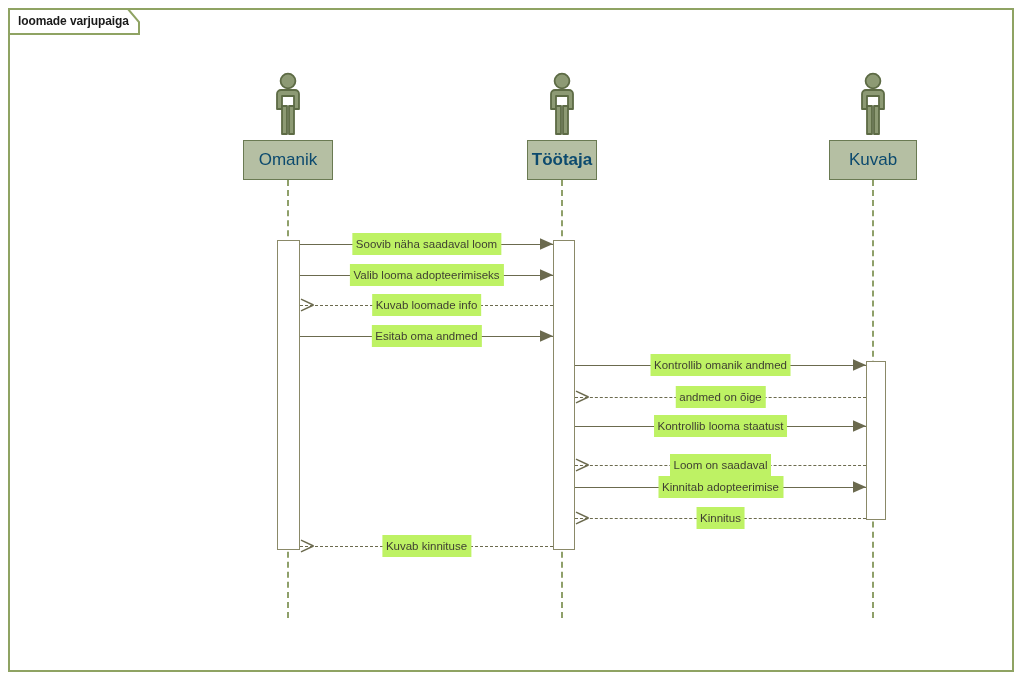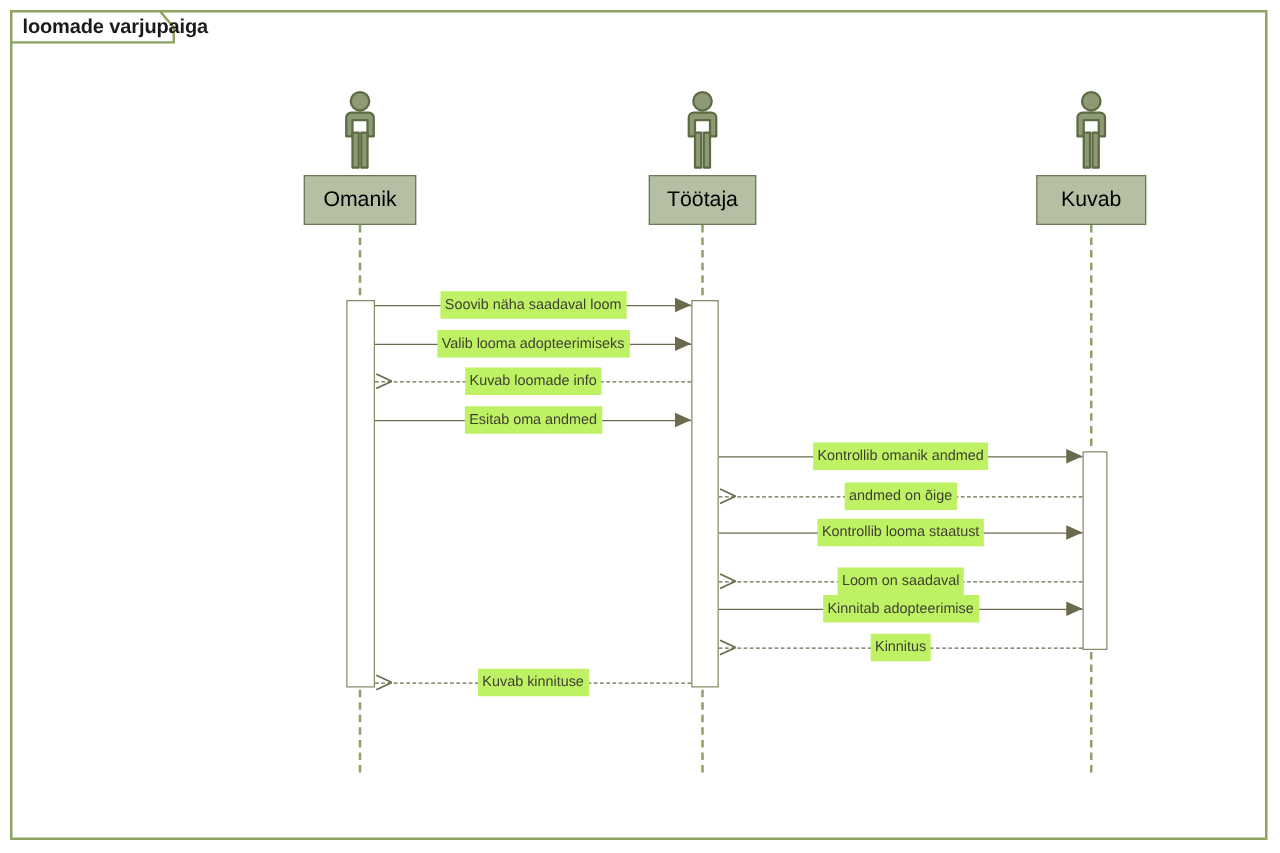--- a/index.html
+++ b/index.html
@@ -44,21 +44,21 @@
     left: 0;
     top: 0;
     display: block;
   }
   .title-tab-label {
     position: absolute;
     left: 10px;
     top: 0;
     height: 27px;
     line-height: 27px;
-    font-size: 16px;
+    font-size: 12px;
     font-weight: bold;
     color: #1a1a1a;
     white-space: nowrap;
     letter-spacing: -0.1px;
   }
 
   
   .actor {
     position: absolute;
     top: 72px;
@@ -79,21 +79,21 @@
     box-sizing: border-box;
     height: 40px;
     background: #b5bfa3;
     border: 1.6px solid #6a7a52;
     display: flex;
     align-items: center;
     justify-content: center;
   }
   .actor-name {
     font-size: 17px;
-    color: #000000;
+    color: #0c4a6e;
     white-space: nowrap;
     padding: 0 12px;
   }
 
   
   .lifeline {
     position: absolute;
     width: 0;
     border-left: 2px dashed #8fa06a;
   }
@@ -175,21 +175,21 @@
         </div>
       </div>
       <div class="actor" style="left: 482px; width: 160px;">
         <div class="actor-icon">
 <svg width="38" height="64" viewBox="0 0 38 64">
   <circle cx="19" cy="9" r="7.4" fill="#8d9a74" stroke="#5d6b45" stroke-width="1.8"></circle>
   <path d="M8,22 a4,4 0 0 1 4,-4 h14 a4,4 0 0 1 4,4 v15 h-5 v-13 h-12 v13 h-5 z" fill="#8d9a74" stroke="#5d6b45" stroke-width="1.8" stroke-linejoin="round"></path>
   <path d="M13,34 h5 v28 h-5 z" fill="#8d9a74" stroke="#5d6b45" stroke-width="1.8" stroke-linejoin="round"></path>
   <path d="M20,34 h5 v28 h-5 z" fill="#8d9a74" stroke="#5d6b45" stroke-width="1.8" stroke-linejoin="round"></path>
 </svg></div>
-        <div class="actor-box" style="width: 86px;">
+        <div class="actor-box" style="width: 70px; font-weight: bold;">
           <div class="actor-name">Töötaja</div>
         </div>
       </div>
       <div class="actor" style="left: 793px; width: 160px;">
         <div class="actor-icon">
 <svg width="38" height="64" viewBox="0 0 38 64">
   <circle cx="19" cy="9" r="7.4" fill="#8d9a74" stroke="#5d6b45" stroke-width="1.8"></circle>
   <path d="M8,22 a4,4 0 0 1 4,-4 h14 a4,4 0 0 1 4,4 v15 h-5 v-13 h-12 v13 h-5 z" fill="#8d9a74" stroke="#5d6b45" stroke-width="1.8" stroke-linejoin="round"></path>
   <path d="M13,34 h5 v28 h-5 z" fill="#8d9a74" stroke="#5d6b45" stroke-width="1.8" stroke-linejoin="round"></path>
   <path d="M20,34 h5 v28 h-5 z" fill="#8d9a74" stroke="#5d6b45" stroke-width="1.8" stroke-linejoin="round"></path>

